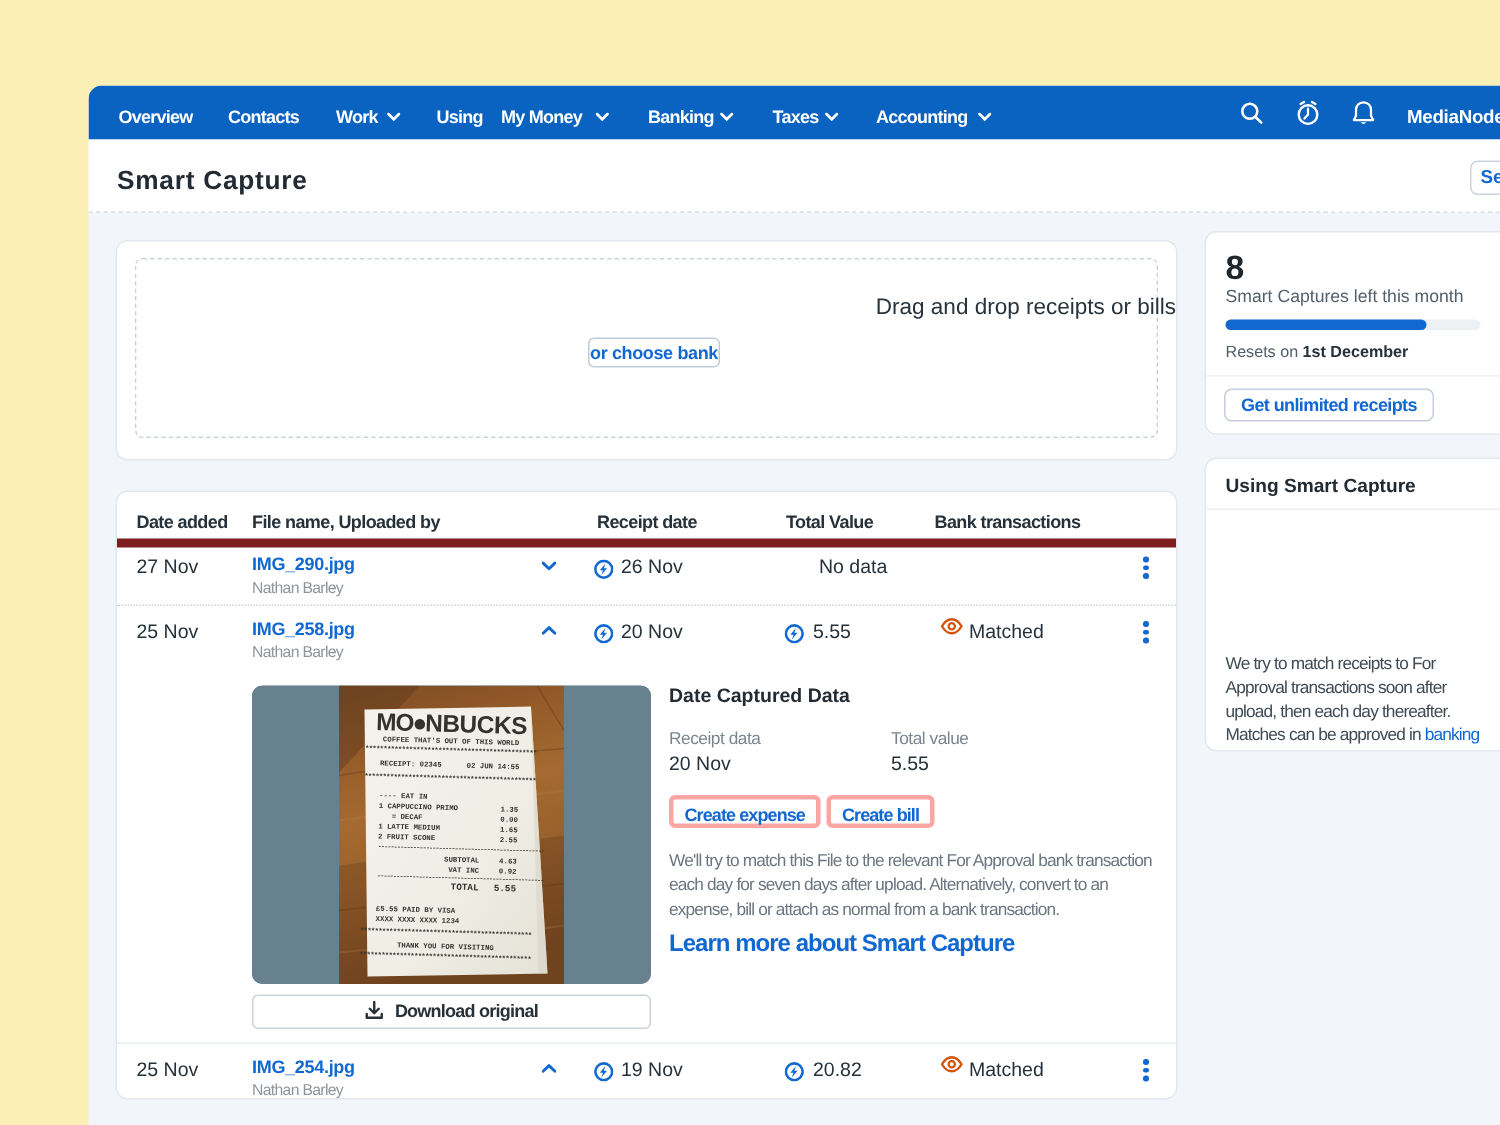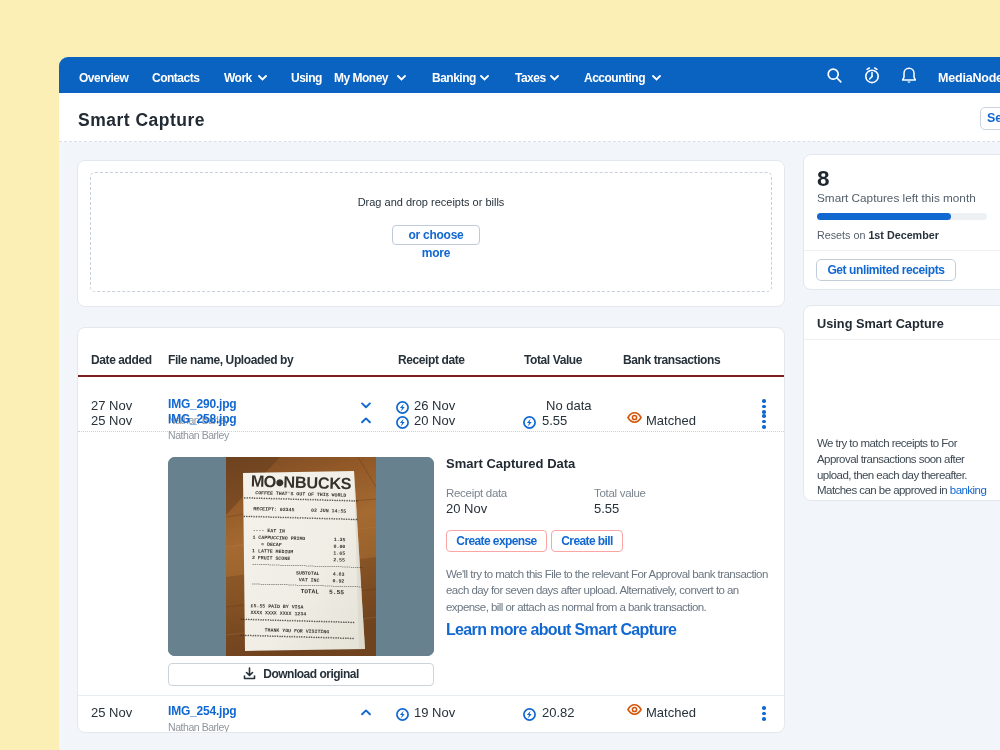--- a/index.html
+++ b/index.html
@@ -11,61 +11,61 @@
 .navitem { position:absolute; top:3px; height:36px; line-height:36px; color:#fff; font-size:12px; font-weight:bold; white-space:nowrap; letter-spacing:-0.5px; }
 .caret { position:absolute; top:18px; width:9px; height:6px; }
 
 #header { position:absolute; left:0; top:36px; width:941px; height:49px; background:#fff; border-bottom:1px dashed #d8dfe6; }
 #header h1 { position:absolute; left:19px; top:17px; font-size:17.5px; font-weight:bold; color:#222b33; letter-spacing:0.5px;text-align:right; }
 #setbtn { position:absolute; left:921px; top:14px; width:80px; height:23px; background:#fff; border:1px solid #c9d4de; border-radius:5px; color:#1268d1; font-weight:bold; font-size:12.5px; line-height:21px; padding-left:6px; }
 
 .card { position:absolute; background:#fff; border:1px solid #e3e8ee; border-radius:8px; }
 #drop { left:18px; top:103px; width:708px; height:147px; }
 #dropdash { position:absolute; left:12px; top:11px; right:12px; bottom:14px; border:1px dashed #c8d1da; border-radius:5px; }
-#droptitle { position:absolute; width:100%; top:35px; text-align:center; font-size:11px; color:#27323b; }
+#droptitle { position:absolute; width:100%; top:35px; text-align:right; font-size:15px; color:#27323b; }
 #dropbtn { position:absolute; left:314px; top:64px; width:88px; height:20px; background:#fff; border:1px solid #bfcbda; border-radius:4px; color:#1268d1; font-weight:bold; font-size:12px; letter-spacing:-0.25px; text-align:center; line-height:18px; }
 #dropcap { position:absolute; width:100%; top:97px; text-align:center; font-size:11.75px; color:#707c87; }
 #table { left:18px; top:270px; width:708px; height:406px; overflow:hidden; }
 
 .hcell { position:absolute; top:0; height:33px; line-height:33px; font-size:12px; letter-spacing:-0.4px; font-weight:bold; color:#26313a; }
-#thead { position:absolute; left:0; top:16px; width:706px; height:33px; border-bottom:2px solid #7f1d1d; }
+#thead { position:absolute; left:0; top:4px; width:706px; height:33px; border-bottom:6px solid #7f1d1d; }
 .row { position:absolute; left:0; width:706px; }
 .date { position:absolute; left:13px; top:9px; font-size:13px; color:#26313a; }
 .fname { position:absolute; left:90px; top:8px; font-size:12px; letter-spacing:-0.2px; font-weight:bold; color:#1268d1; }
 .uploader { position:absolute; left:90px; top:25px; font-size:10.5px; letter-spacing:-0.45px; color:#8d959d; }
 .rcell { position:absolute; top:9px; font-size:13px; color:#26313a; }
 .dots { position:absolute; left:684px; top:10px; width:4px; }
 .dot { display:block; width:3.6px; height:3.6px; border-radius:50%; background:#1268d1; margin-bottom:2px; }
 .icirc { position:absolute; top:11.5px; width:13px; height:13px; }
 
 #photo { position:absolute; left:90px; top:129px; width:266px; height:199px; border-radius:7px; overflow:hidden; background:#67818e; }
 #dlbtn { position:absolute; left:90px; top:335px; width:266px; height:23px; border:1px solid #cbd3db; border-radius:4px; background:#fff; text-align:center; font-size:12px; letter-spacing:-0.5px; font-weight:bold; color:#26313a; line-height:21px; }
 #scd { position:absolute; left:368px; top:128px; width:330px; }
 #scd h3 { font-size:13px; font-weight:bold; color:#222b33; }
 .lbl { font-size:11.5px; letter-spacing:-0.3px; color:#7a858f; }
 .val { font-size:13px; color:#26313a; }
-.bluebtn { display:inline-block; border:1px solid #fca5a5; border-radius:4px; background:#fff; color:#1268d1; font-weight:bold; font-size:12px; letter-spacing:-0.6px; height:22px; line-height:20px; text-align:center; }
+.bluebtn { display:inline-block; border:3px solid #fca5a5; border-radius:4px; background:#fff; color:#1268d1; font-weight:bold; font-size:12px; letter-spacing:-0.6px; height:22px; line-height:20px; text-align:center; }
 #scdpara { position:absolute; left:0; top:110px; font-size:11.5px; letter-spacing:-0.55px; color:#6b7681; line-height:16.3px; white-space:nowrap; }
 #scdlink { position:absolute; left:0; top:165px; font-size:16px; letter-spacing:-0.65px; font-weight:bold; color:#1268d1;text-align:right; }
 
 #side1 { left:744px; top:97px; width:300px; height:136px; }
 #side2 { left:744px; top:248px; width:300px; height:196px; }
 #side1 .big { position:absolute; left:13px; top:11px; font-size:22.5px; font-weight:bold; color:#1e272e; }
 #side1 .cap { position:absolute; left:13px; top:36px; font-size:11.75px; color:#525e69; }
 #track { position:absolute; left:13px; top:58px; width:170px; height:6.5px; border-radius:4px; background:#eef1f4; }
 #fill { position:absolute; left:0; top:0; width:134px; height:6.5px; border-radius:4px; background:#1268d1; }
 #resets { position:absolute; left:13px; top:74px; font-size:10.75px; color:#525e69; }
 #sep1 { position:absolute; left:0px; top:95px; width:300px; height:1px; background:#edf0f3; }
 #unlim { position:absolute; left:12px; top:104px; width:140px; height:22px; border:1px solid #c2ceda; border-radius:5px; background:#fff; color:#1268d1; font-weight:bold; font-size:12px; letter-spacing:-0.4px; text-align:center; line-height:20px; }
 #side2 h3 { position:absolute; left:13px; top:10px; font-size:12.75px; font-weight:bold; color:#222b33; }
 #sep2 { position:absolute; left:0; top:33px; width:300px; height:1px; background:#edf0f3; }
 #side2 p { position:absolute; left:13px; font-size:11.5px; letter-spacing:-0.55px; color:#3e4a54; line-height:15.8px; white-space:nowrap; }
 .link { color:#1268d1; }
 .bold { font-weight:bold; }
-.dotted { border-bottom:1px dotted #c9d2da;margin-top:28px; }
+.dotted { border-bottom:1px dotted #c9d2da; }
 </style>
 </head>
 <body>
 <div id="app">
 
   <div id="nav">
     <span class="navitem" style="left:20px">Overview</span>
     <span class="navitem" style="left:93px">Contacts</span>
     <span class="navitem" style="left:165px">Work</span>
     <svg class="caret" style="left:199px" viewBox="0 0 9 6">
@@ -107,21 +107,21 @@
     <span class="navitem" style="left:879px;font-size:12.5px;letter-spacing:-0.2px">MediaNode</span>
   </div>
   <div id="header">
     <h1>Smart Capture</h1>
     <div id="setbtn">Settings</div>
   </div>
 
   <div class="card" id="drop">
     <div id="dropdash"></div>
     <div id="droptitle">Drag and drop receipts or bills</div>
-    <div id="dropbtn">or choose more</div>
+    <div id="dropbtn">or choose bank</div>
   </div>
 
   <div class="card" id="table">
     <div id="thead">
       <span class="hcell" style="left:13px">Date added</span>
       <span class="hcell" style="left:90px">File name, Uploaded by</span>
       <span class="hcell" style="left:320px">Receipt date</span>
       <span class="hcell" style="left:446px">Total Value</span>
       <span class="hcell" style="left:545px">Bank transactions</span>
     </div>
@@ -241,21 +241,21 @@
             <text x="131" y="182.5" text-anchor="middle" letter-spacing="-0.5">***********************************************</text>
           </g>
         </g>
       </svg>
     </div>
     <div id="dlbtn"><svg style="vertical-align:-2px;margin-right:7px" width="13" height="13" viewBox="0 0 13 13">
           <path d="M6.5 1v7M3.5 5.5L6.5 8.5 9.5 5.5" stroke="#26313a" stroke-width="1.6" fill="none" stroke-linecap="round" stroke-linejoin="round"></path>
           <path d="M1.5 9v2.5h10V9" stroke="#26313a" stroke-width="1.6" fill="none" stroke-linecap="round" stroke-linejoin="round"></path>
         </svg>Download original</div>
     <div id="scd">
-      <h3>Smart Captured Data</h3>
+      <h3>Date Captured Data</h3>
       <div class="lbl" style="position:absolute;left:0;top:31px">Receipt data</div>
       <div class="lbl" style="position:absolute;left:148px;top:31px">Total value</div>
       <div class="val" style="position:absolute;left:0;top:45px">20 Nov</div>
       <div class="val" style="position:absolute;left:148px;top:45px">5.55</div>
       <div class="bluebtn" style="position:absolute;left:0;top:74px;width:101px">Create expense</div>
       <div class="bluebtn" style="position:absolute;left:105px;top:74px;width:72px">Create bill</div>
       <div id="scdpara">We'll try to match this File to the relevant For Approval bank transaction<br>each day for seven days after upload. Alternatively, convert to an<br>expense, bill or attach as normal from a bank transaction.</div>
       <div id="scdlink">Learn more about Smart Capture</div>
     </div>
 

